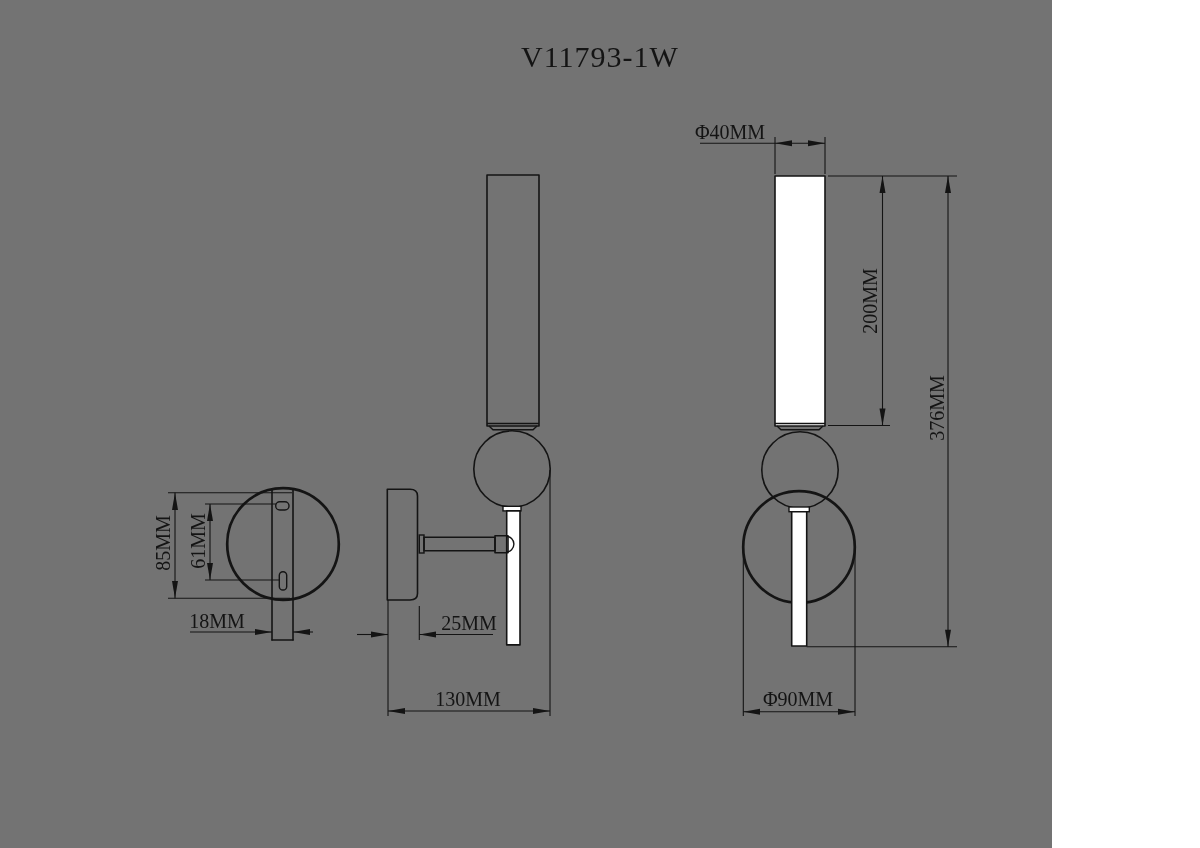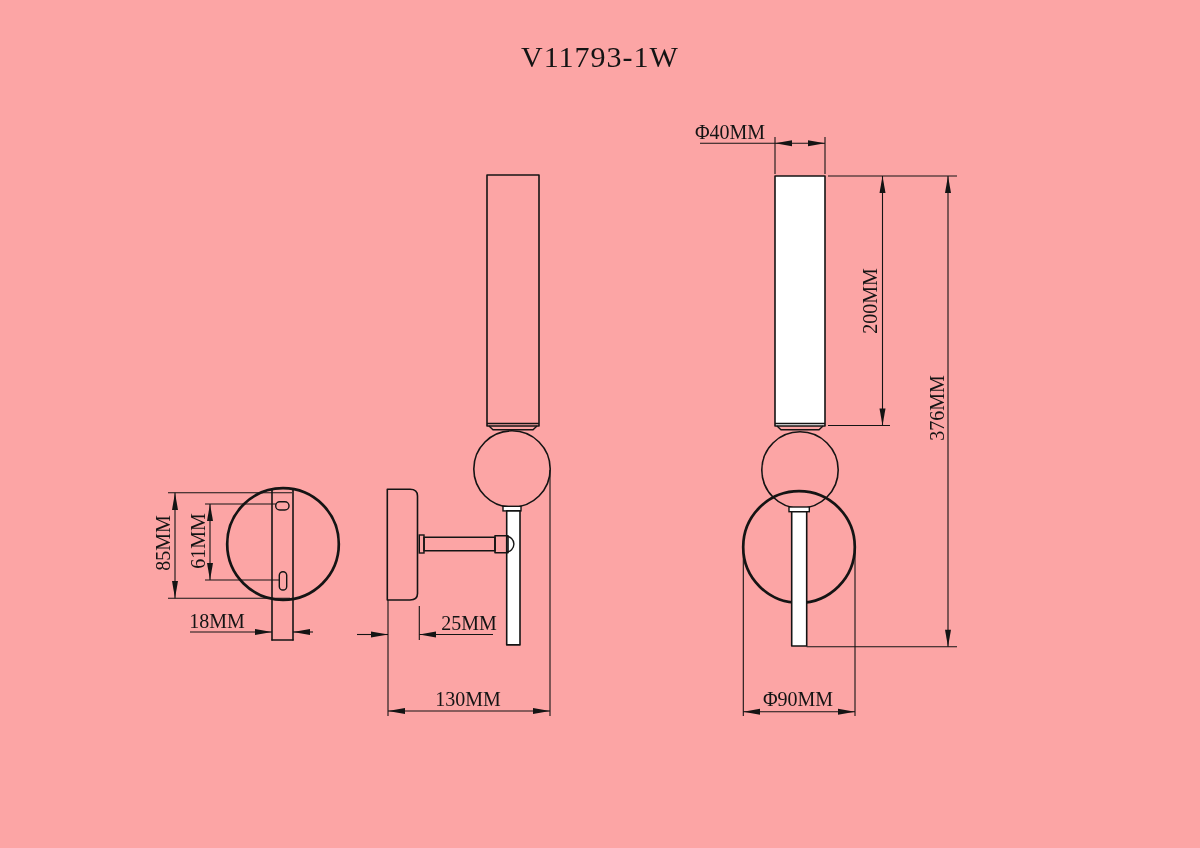--- a/index.html
+++ b/index.html
@@ -5,23 +5,23 @@
   html, body {
     margin: 0;
     padding: 0;
     background: #ffffff;
     width: 1200px;
     height: 848px;
     overflow: hidden;
   }
   .canvas-wrap {
     position: relative;
-    width: 1200px;
+    width: 1052px;
     height: 848px;
-    background: #fca5a5;
+    background: #737373;
   }
   svg { display: block; }
   
   .ol   { fill: none; stroke: #141414; stroke-width: 1.6; stroke-linecap: round; stroke-linejoin: round; }
   .ol-thin { fill: none; stroke: #141414; stroke-width: 1.4; }
   .ol-thick { fill: none; stroke: #141414; stroke-width: 2.7; }
   .fillw { fill: #ffffff; }
   
   .dim  { fill: none; stroke: #141414; stroke-width: 1.1; }
   .ah   { fill: #141414; stroke: none; }

